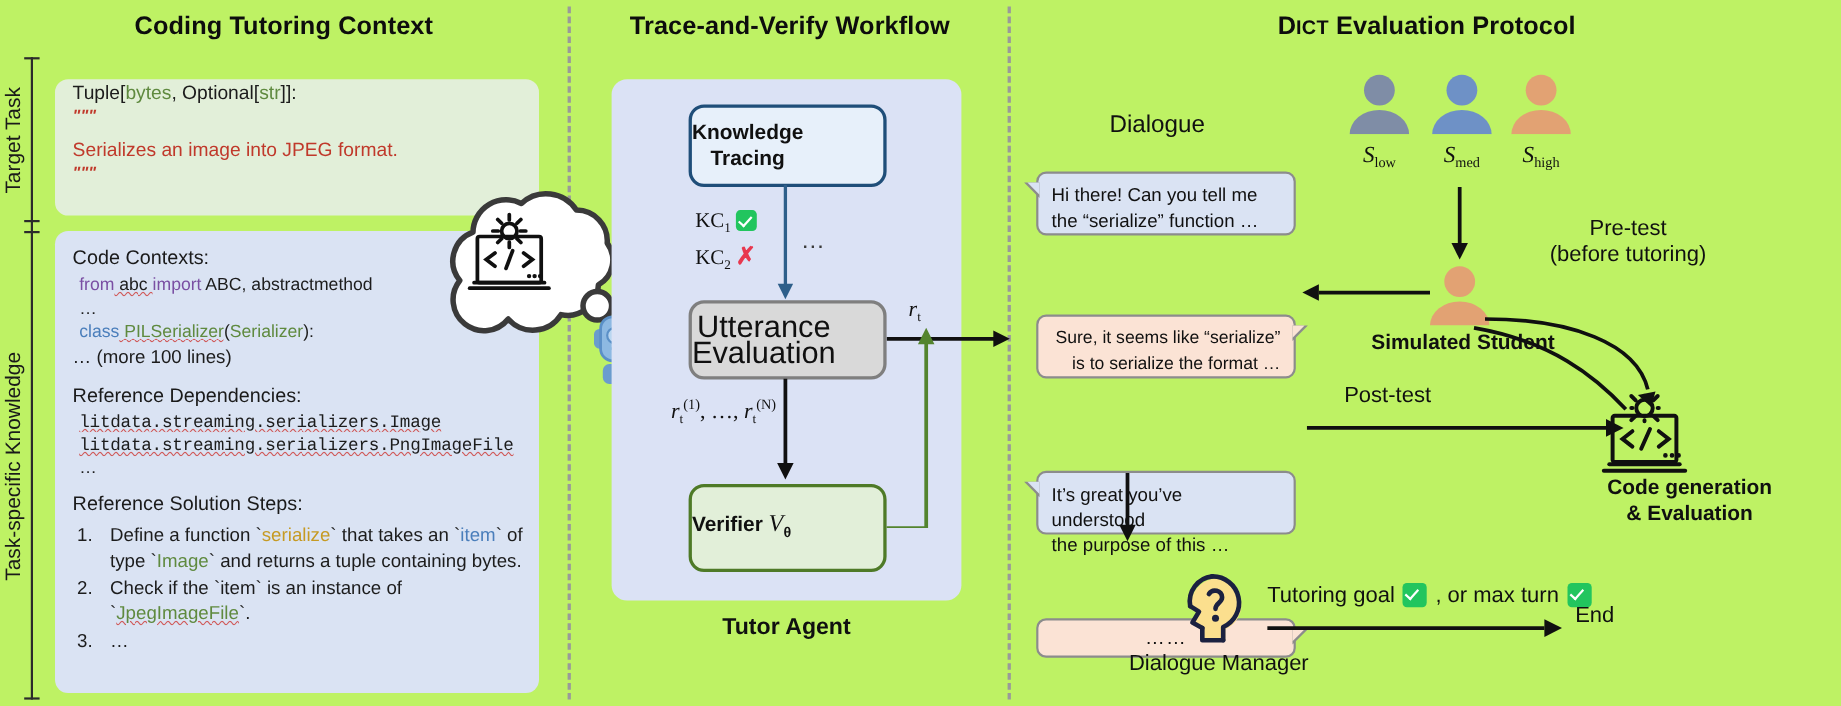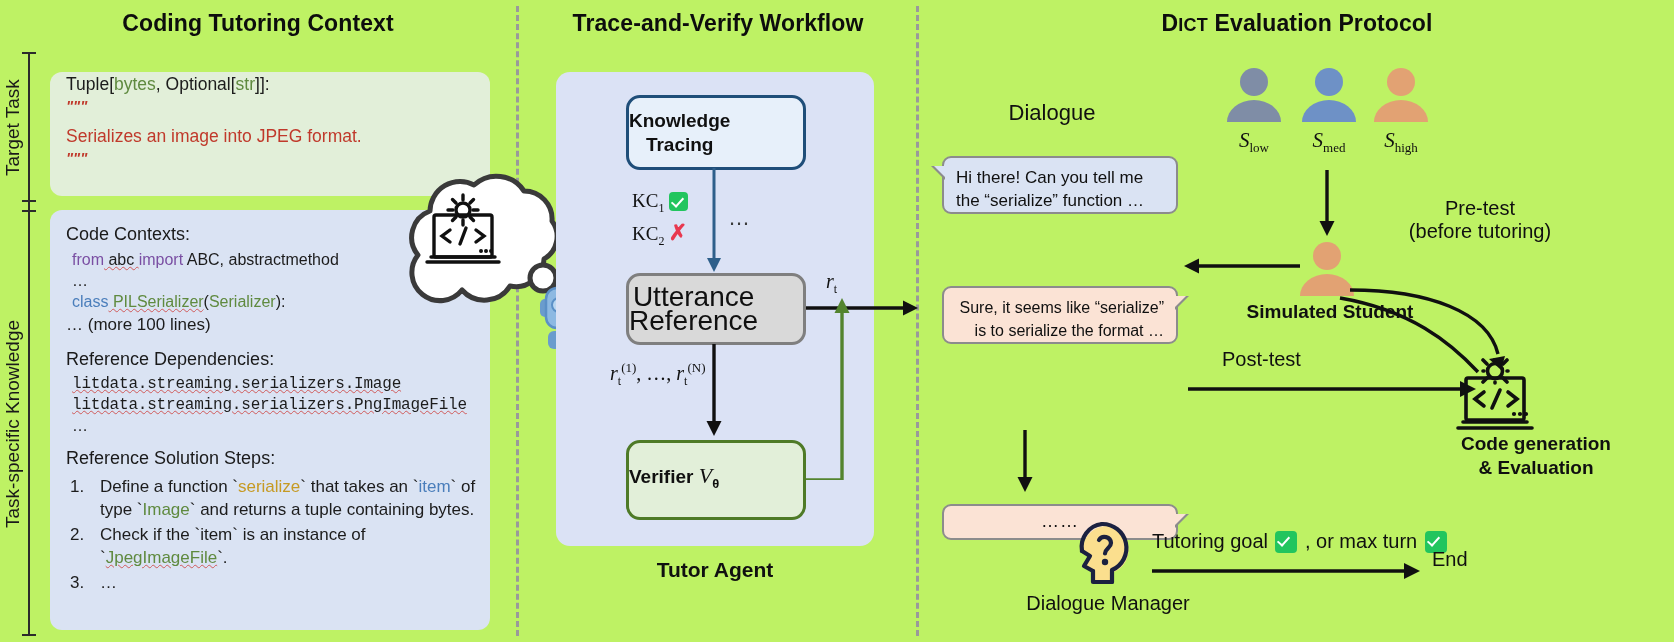--- a/index.html
+++ b/index.html
@@ -259,21 +259,21 @@
   </div>
   <div class="abs" style="left:632px; top:222px;">
     <span class="kc-label"><span>KC</span><sub style="font-size:12px;">2</sub></span>
     <span class="xmark">✗</span>
   </div>
   <div class="abs" style="left:728px; top:205px; font-size:22px; color:#3a3a3a; letter-spacing:2px;">…</div>
 
   <div class="abs node node-ug" style="left:626px; top:273px; width:180px; height:72px;">
     <div>
       <span>Utterance</span><br>
-      <span>Reference</span>
+      <span>Evaluation</span>
     </div>
   </div>
 
   <svg class="abs" style="left:702px; top:344px;" width="24" height="96" viewBox="0 0 24 96">
     <line x1="12" y1="0" x2="12" y2="78" stroke="#101010" stroke-width="3.4"></line>
     <path d="M12 92 l-7.5 -15 h15 z" fill="#101010"></path>
   </svg>
 
   <div class="abs math" style="left:610px; top:360px;">
     <span class="it">r</span><sub>t</sub><sup style="font-size:13px;">(1)</sup><span style="font-style:normal;">, …, </span><span class="it">r</span><sub>t</sub><sup style="font-size:13px;">(N)</sup>
@@ -308,20 +308,25 @@
     <div>Hi there! Can you tell me</div>
     <div>the “serialize” function …</div>
   </div>
 
   <div class="abs bubble bubble-peach" style="left:942px; top:228px; width:236px; height:58px;">
     <div class="tail-r"></div>
     <div style="font-size:16px;">Sure, it seems like “serialize”</div>
     <div style="font-size:16px;">is to serialize the format …</div>
   </div>
 
+  <div class="abs bubble bubble-blue" style="left:942px; top:312px; width:236px; height:58px;">
+    <div class="tail-l"></div>
+    <div>It’s great you’ve understood</div>
+    <div>the purpose of this …</div>
+  </div>
 
   <div class="abs bubble bubble-peach" style="left:942px; top:388px; width:236px; height:36px; text-align:center; padding-top:4px;">
     <div class="tail-r"></div>
     <div style="font-size:18px; letter-spacing:1px;">……</div>
   </div>
 
   <svg class="abs" style="left:1223px; top:66px;" width="62" height="56" viewBox="0 0 62 56">
     <circle cx="31" cy="16" r="14" fill="#7f8da6"></circle>
     <path d="M4 56 a27 22 0 0 1 54 0 z" fill="#7f8da6"></path>
   </svg>

